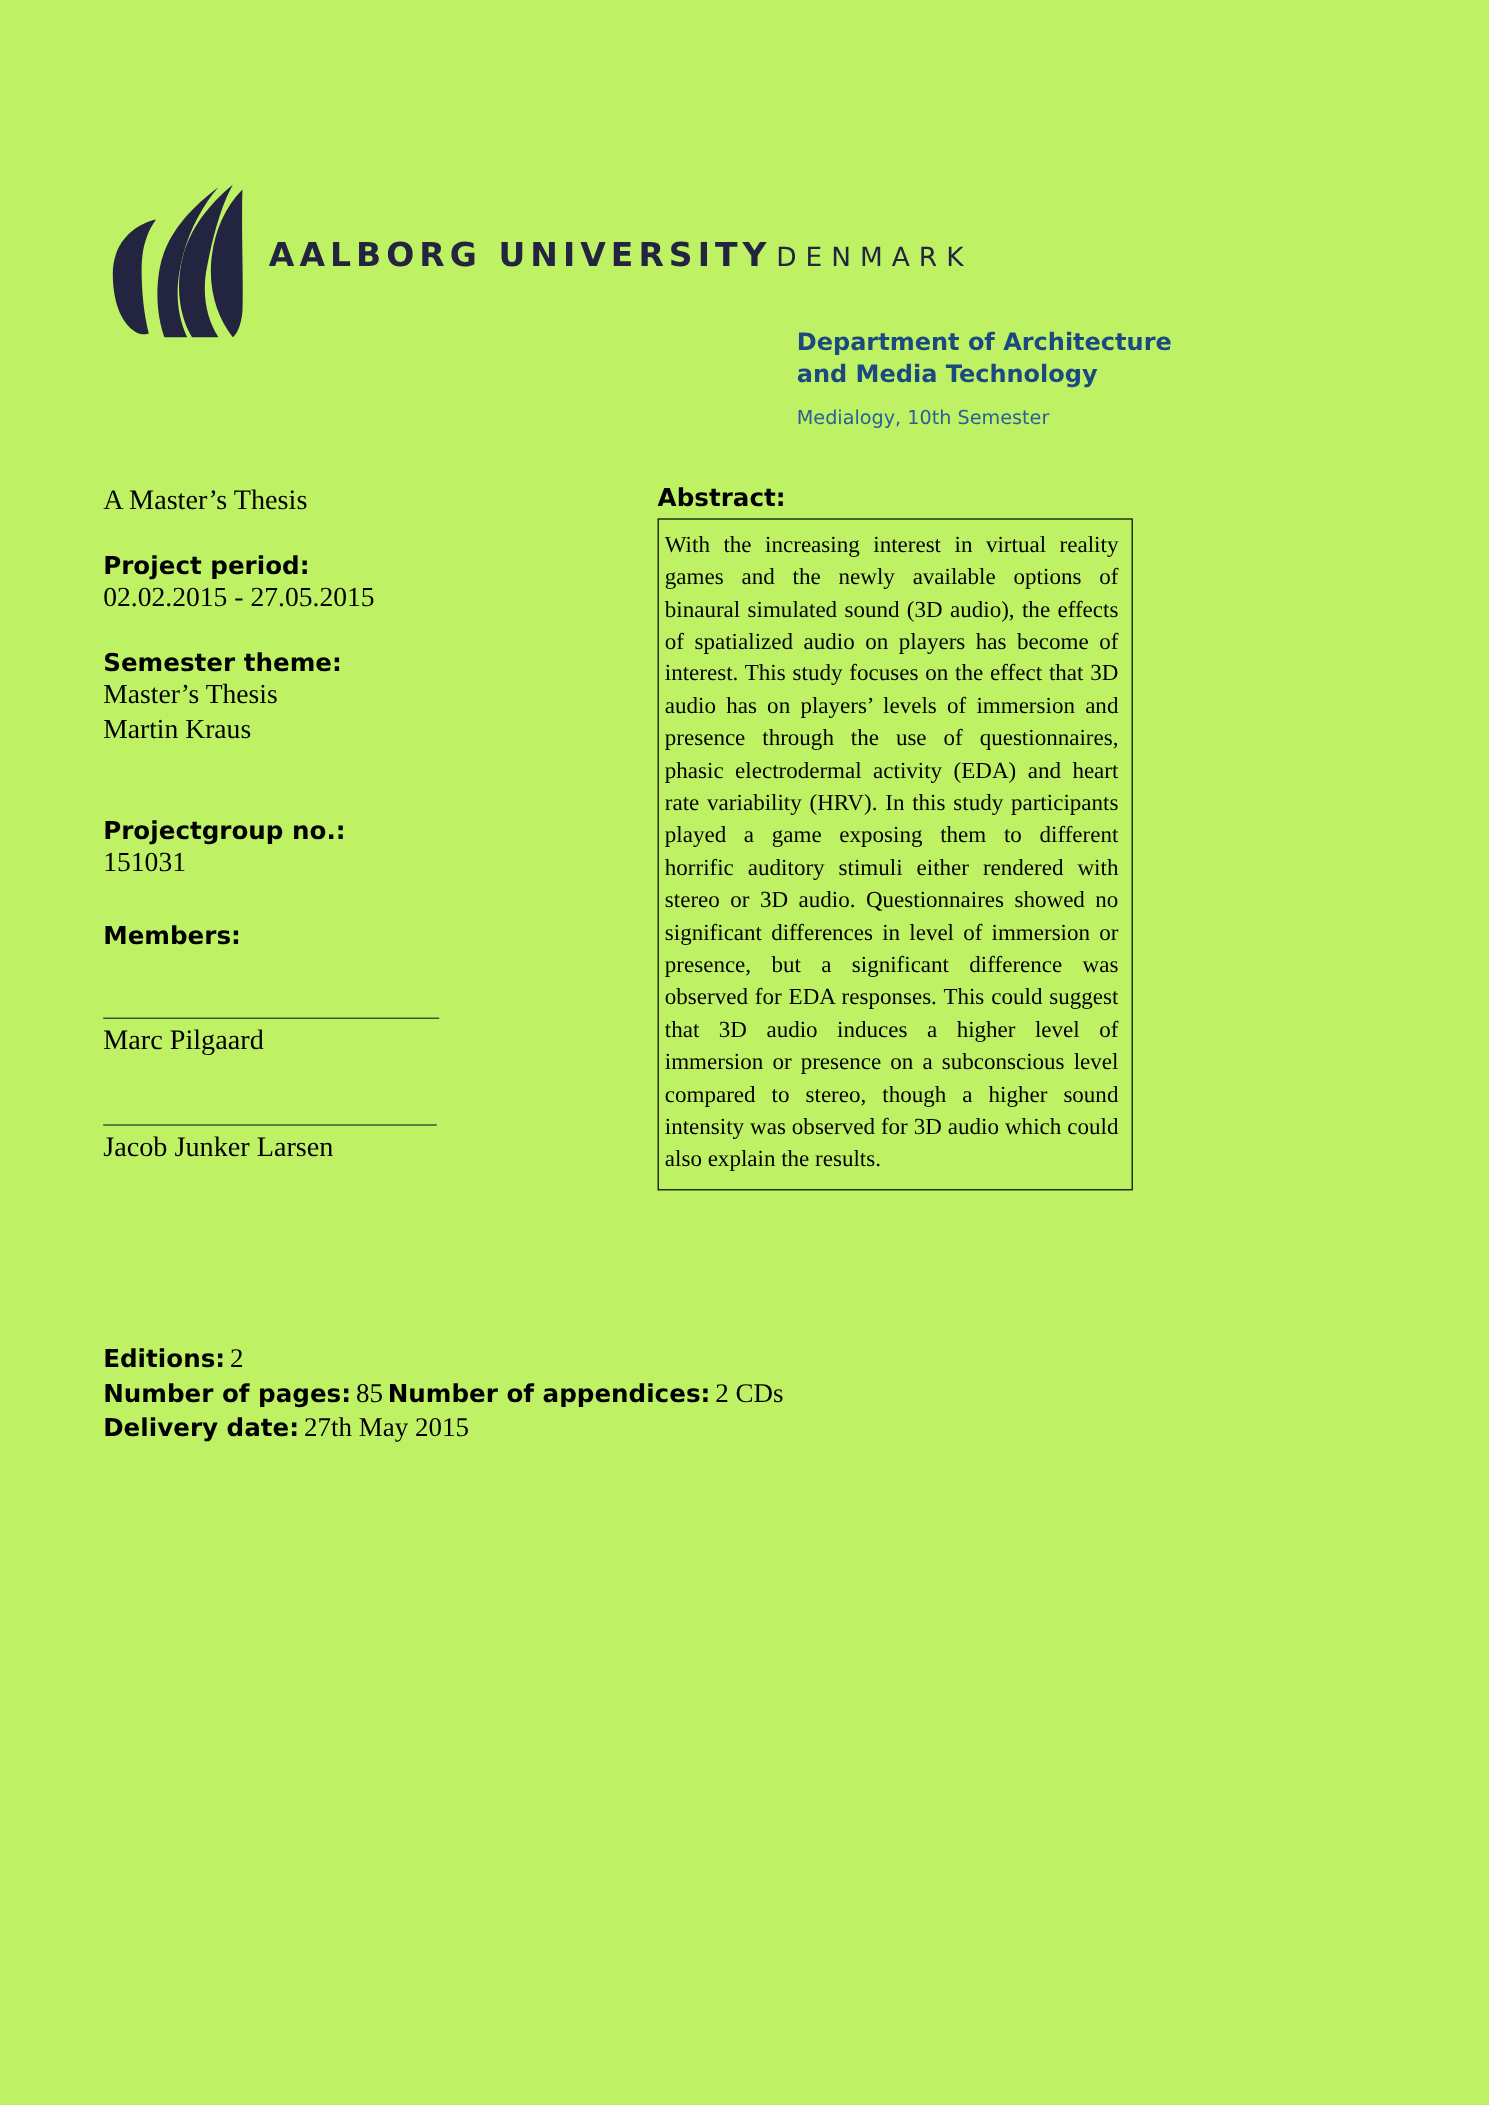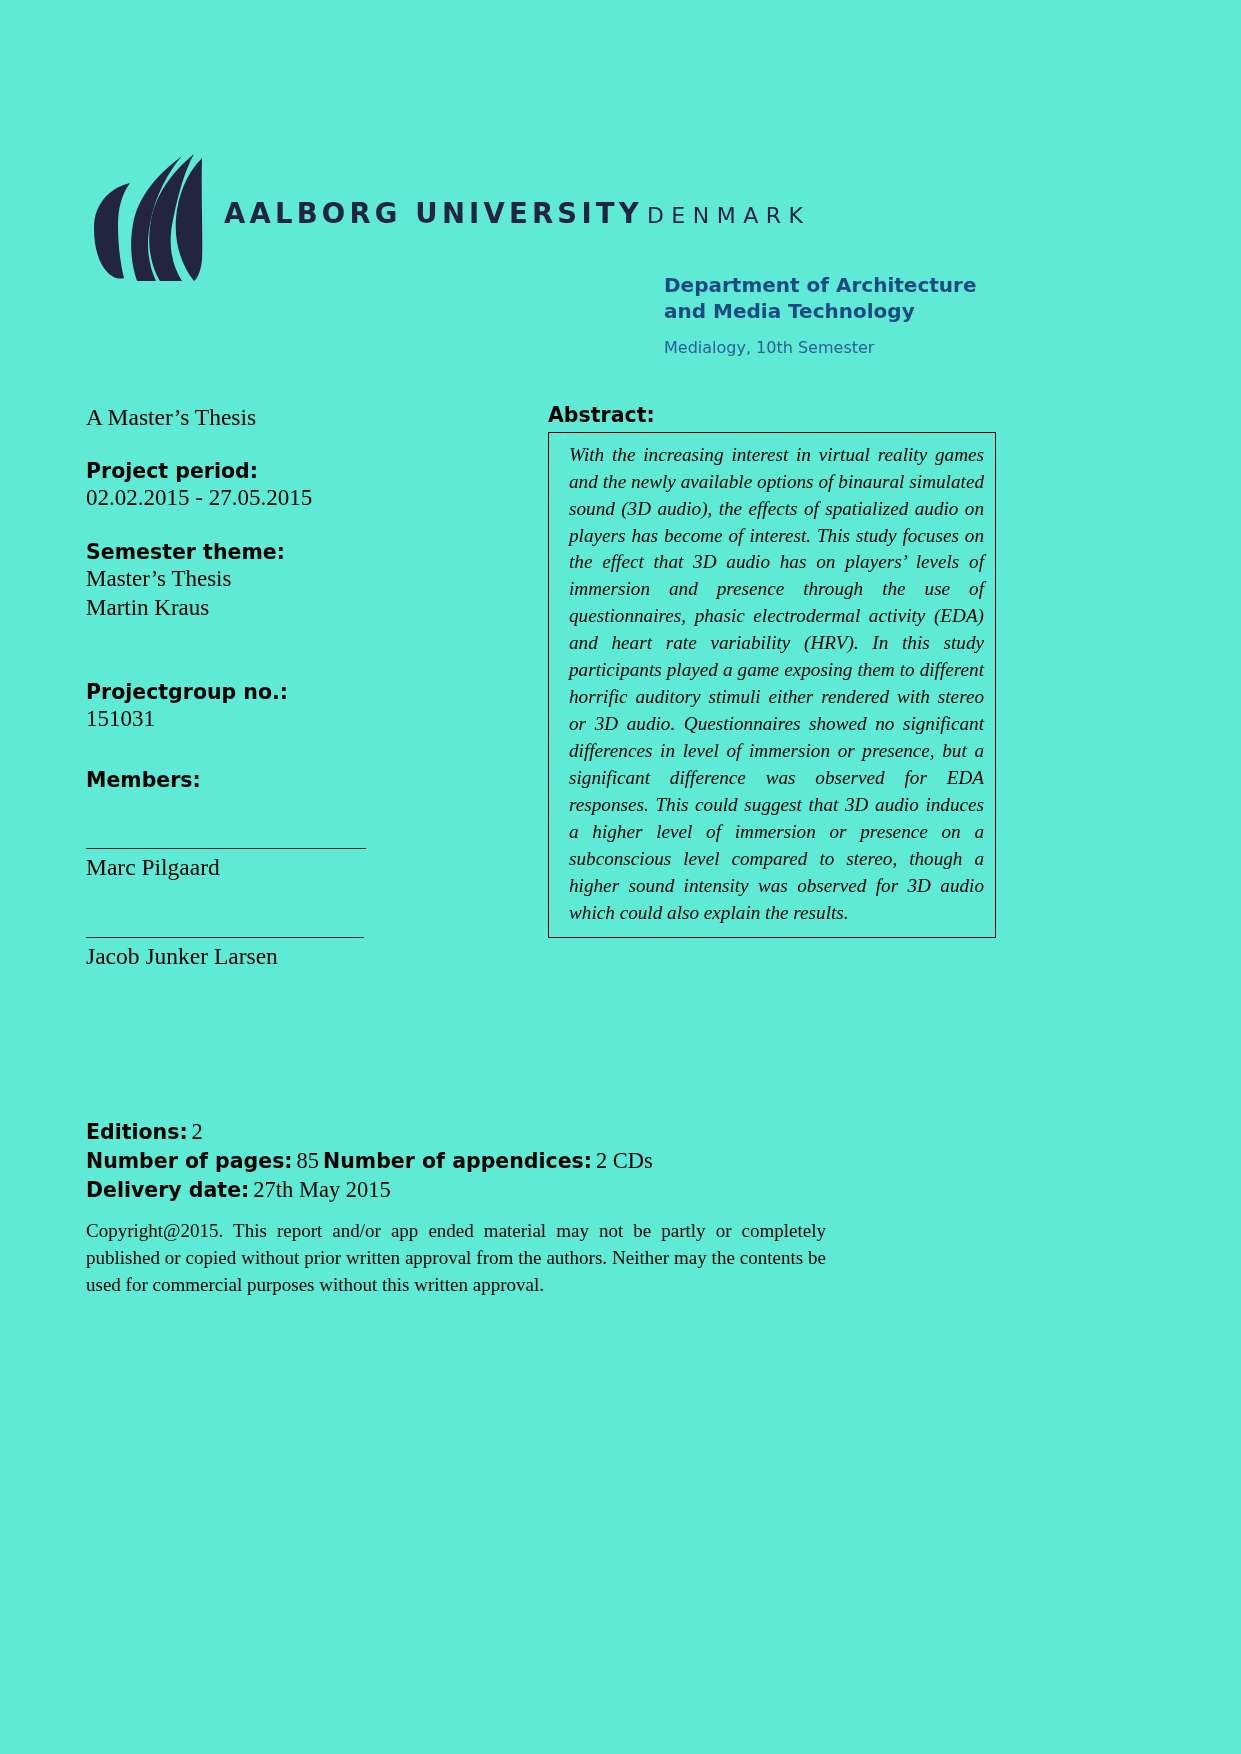--- a/index.html
+++ b/index.html
@@ -12,21 +12,21 @@
     height: 1754px;
     position: relative;
     font-family: "Liberation Serif", serif;
     color: #000000;
     overflow: hidden;
   }
 
   .page {
     position: absolute;
     inset: 0;
-    background: #5eead4;
+    background: #bef264;
   }
 
   
   .header {
     position: absolute;
     left: 86px;
     top: 152px;
     width: 1070px;
     height: 215px;
   }
@@ -173,24 +173,23 @@
   
   .abstract-label {
     font-family: "DejaVu Sans", sans-serif;
     font-weight: bold;
     font-size: 20.5px;
     line-height: 1.2;
     margin-bottom: 4px;
   }
   .abstract-box {
     border: 1.2px solid #000000;
-    padding: 9px 11px 10px 20px;
+    padding: 9px 11px 10px 5px;
     box-sizing: border-box;
-    width: 448px;
-    font-style: italic;
+    width: 396px;
   }
   .abstract-text {
     font-family: "Liberation Serif", serif;
     font-size: 19.2px;
     line-height: 1.405;
     text-align: justify;
     text-justify: inter-word;
     hyphens: auto;
     margin: 0;
   }
@@ -314,15 +313,14 @@
       <span class="val">85</span>
       <span class="lbl">Number of appendices:</span>
       <span class="val">2 CDs</span>
     </div>
     <div class="meta-line">
       <span class="lbl">Delivery date:</span>
       <span class="val">27th May 2015</span>
     </div>
   </div>
 
-  <div class="copyright">Copyright@2015. This report and/or app ended material may not be partly or completely published or copied without prior written approval from the authors. Neither may the contents be used for commercial purposes without this written approval.</div>
 
 </div>
 
 </body></html>

